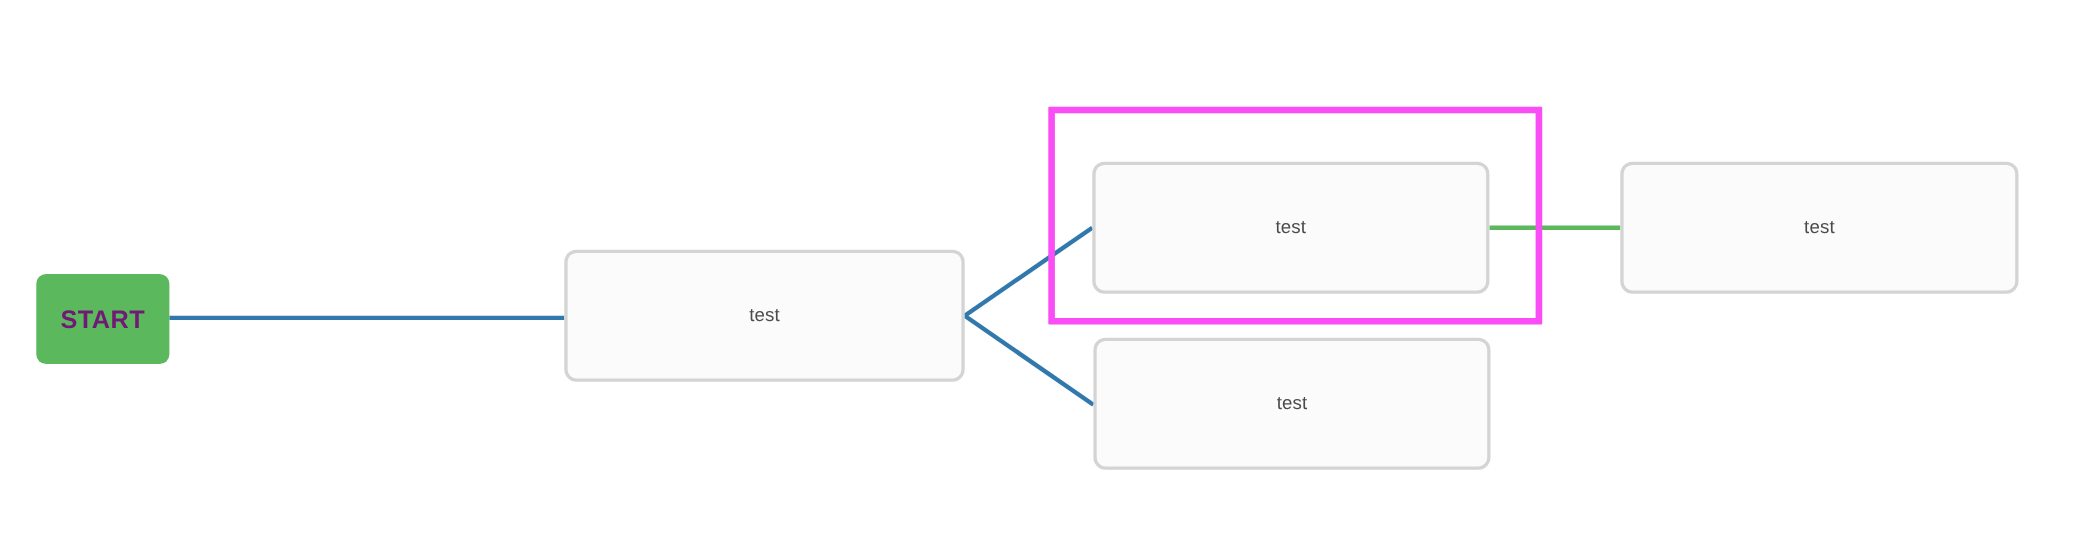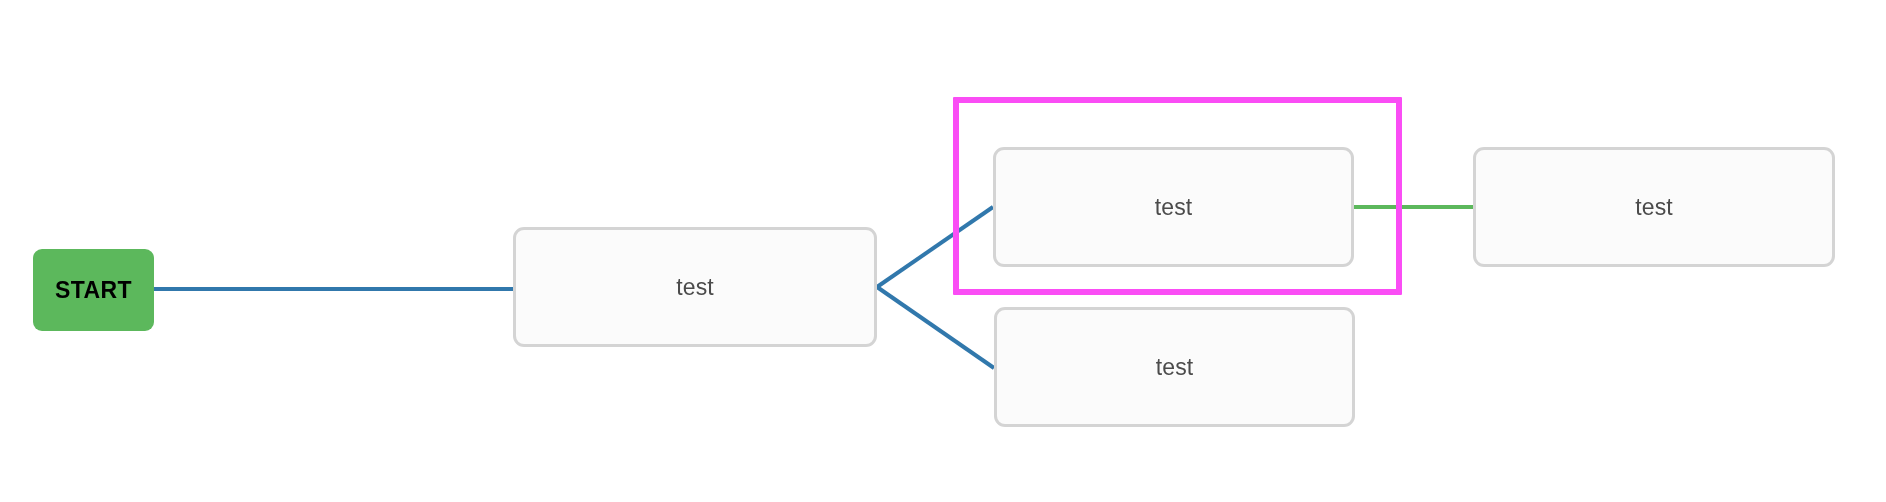--- a/index.html
+++ b/index.html
@@ -30,21 +30,21 @@
   .node {
     position: absolute;
     box-sizing: border-box;
     display: flex;
     align-items: center;
     justify-content: center;
     background: #fbfbfb;
     border: 3px solid #737373;
     border-radius: 11px;
     color: #4b4b4b;
-    font-size: 23px;
+    font-size: 17px;
     font-weight: 400;
     letter-spacing: 0.1px;
     user-select: none;
   }
   .node-label {
     pointer-events: none;
   }
   .node.start {
     background: #5cb85c;
     border: none;
@@ -67,21 +67,21 @@
 
 <div id="canvas" style="width: 1886px; height: 502px; background: rgb(255, 255, 255);">
 
   <svg id="edge-layer" viewBox="0 0 1886 502" preserveAspectRatio="none" aria-hidden="true">
     <polyline fill="none" stroke="#3178ac" stroke-width="4" points="154,289 513,289"></polyline>
     <polyline fill="none" stroke="#3178ac" stroke-width="4" points="877,287 993,207"></polyline>
     <polyline fill="none" stroke="#3178ac" stroke-width="4" points="877,287 994,368"></polyline>
     <polyline fill="none" stroke="#5cb85c" stroke-width="4" points="1354,207 1473,207"></polyline>
   </svg>
 
-  <div class="node start" style="left: 33px; top: 249px; width: 121px; height: 82px; background: rgb(92, 184, 92); color: #000000;">
+  <div class="node start" style="left: 33px; top: 249px; width: 121px; height: 82px; background: rgb(92, 184, 92); color: #701a75;">
     <span class="node-label">START</span>
   </div>
 
   <div class="node" style="left: 513px; top: 227px; width: 364px; height: 120px; background: rgb(251, 251, 251); border-color: rgb(212, 212, 212); color: rgb(75, 75, 75);">
     <span class="node-label">test</span>
   </div>
 
   <div class="node" style="left: 993px; top: 147px; width: 361px; height: 120px; background: rgb(251, 251, 251); border-color: rgb(212, 212, 212); color: rgb(75, 75, 75);">
     <span class="node-label">test</span>
   </div>

